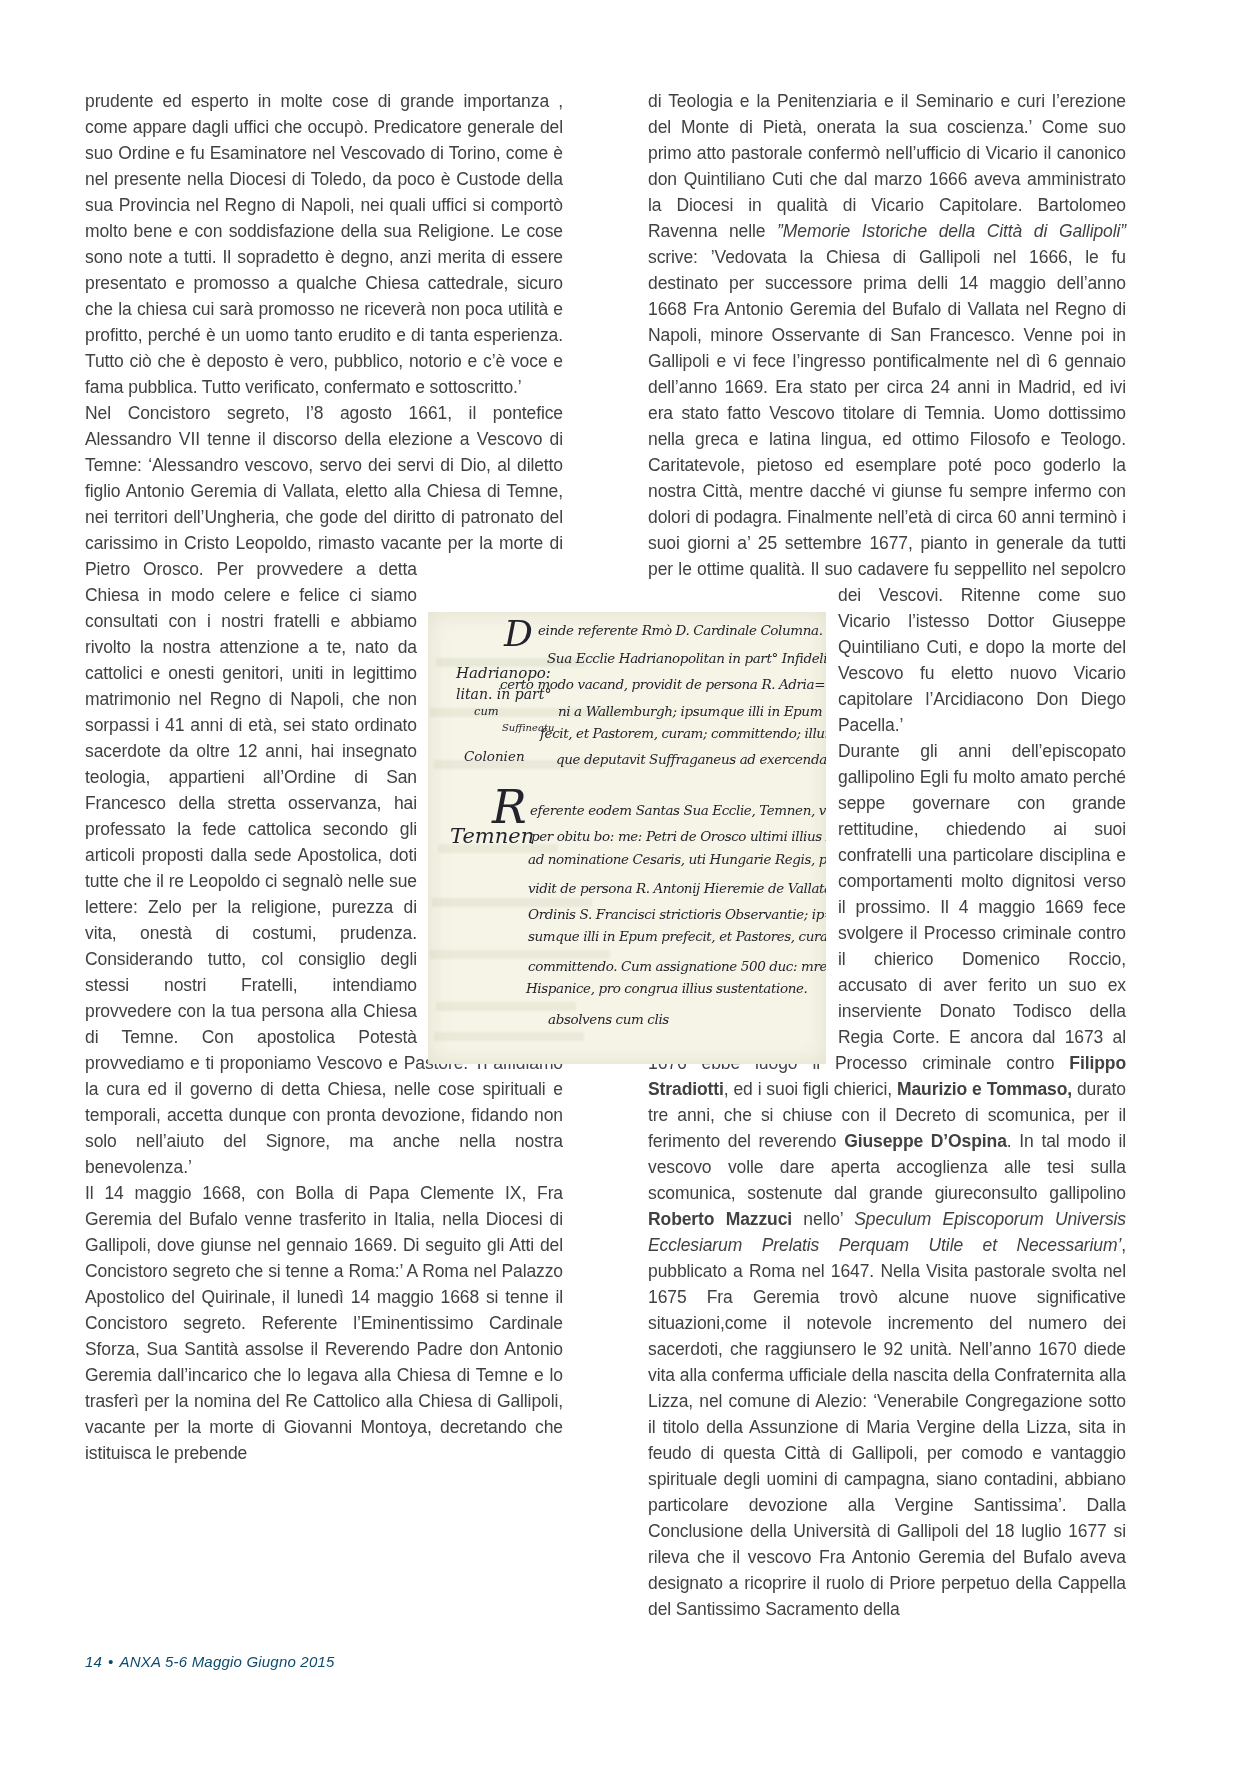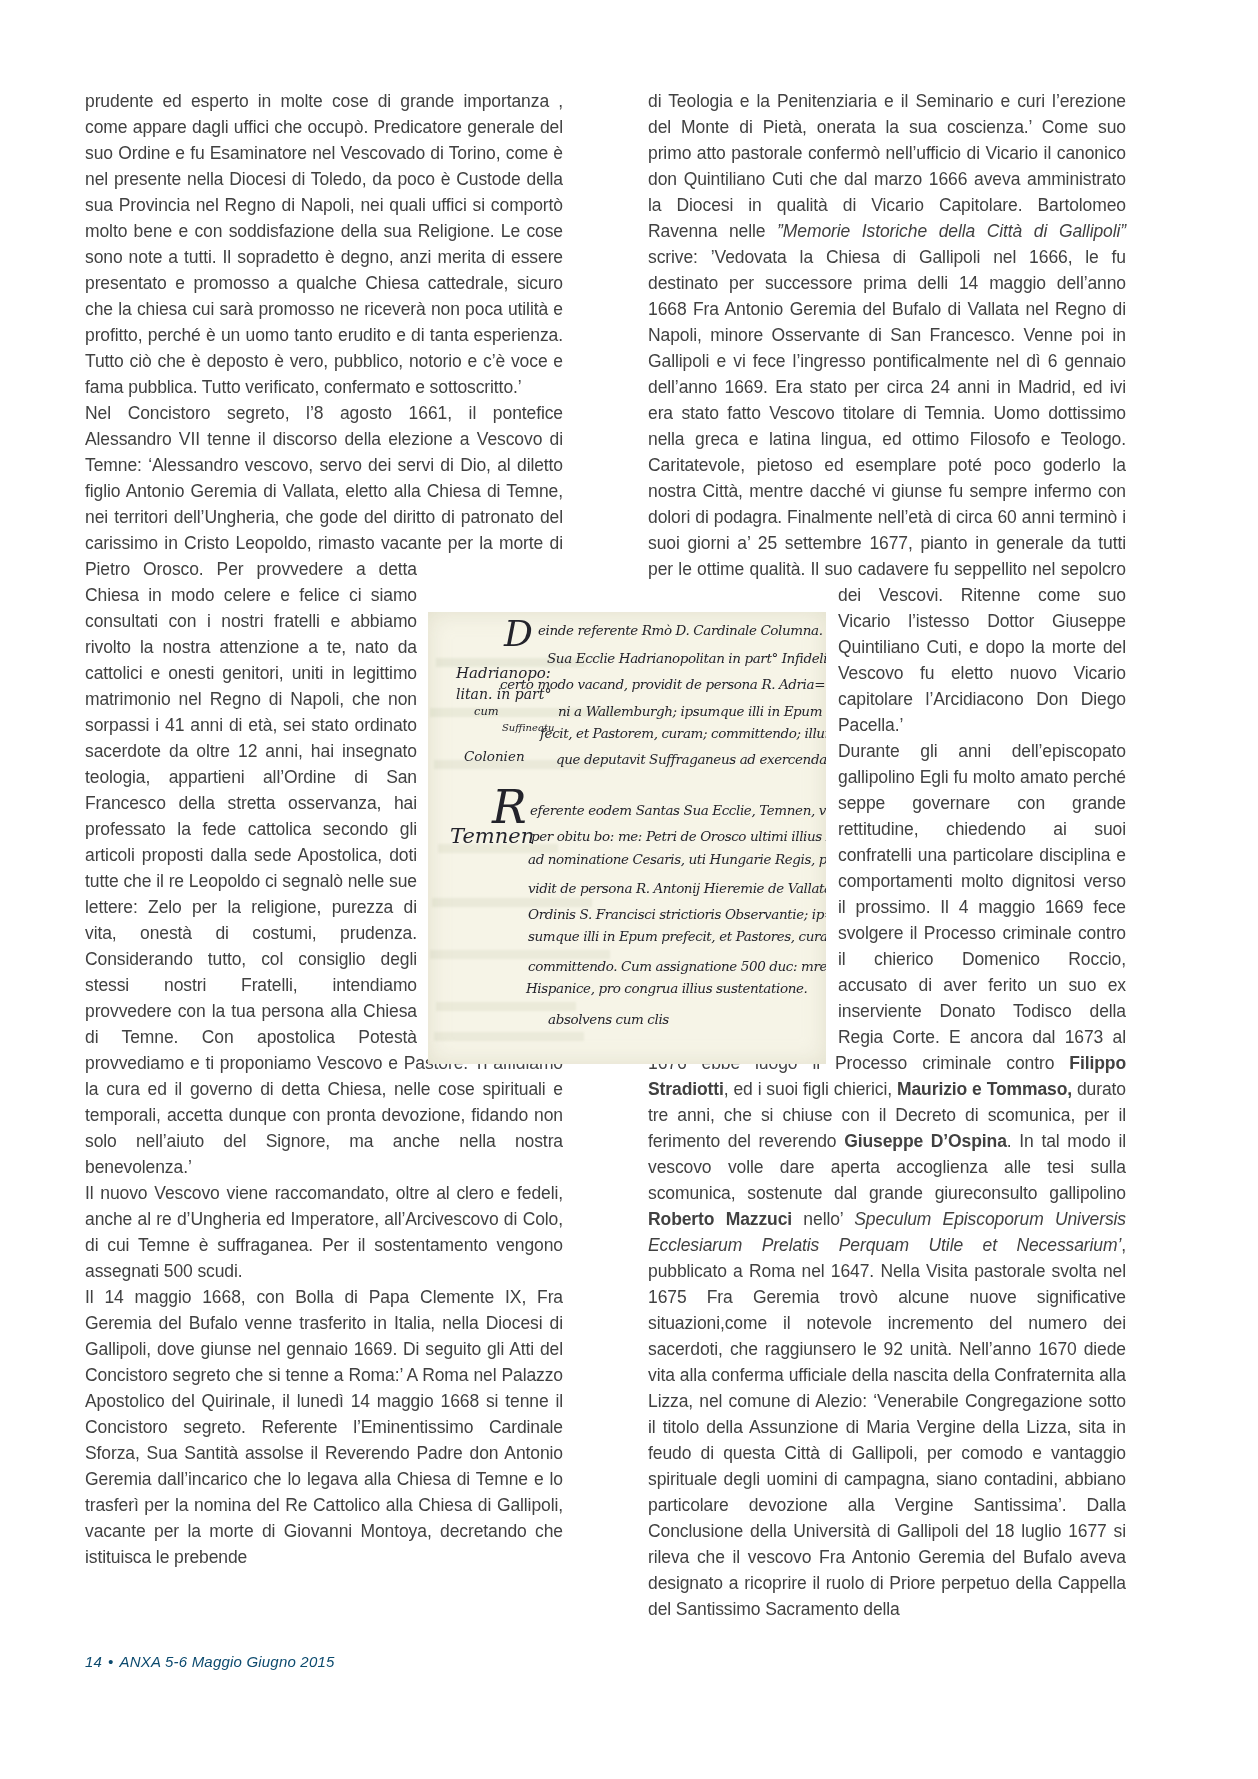--- a/index.html
+++ b/index.html
@@ -78,21 +78,20 @@
     font-style: italic;
   }
   #footer span { margin-right: 6px; }
 </style>
 </head>
 <body>
 
 <div id="left-col" class="text-col">
     <p><span>prudente ed esperto in molte cose di grande importanza , come appare dagli uffici che occupò. Predicatore generale del suo Ordine e fu Esaminatore nel Vescovado di Torino, come è nel presente nella Diocesi di Toledo, da poco è Custode della sua Provincia nel Regno di Napoli, nei quali uffici si comportò molto bene e con soddisfazione della sua Religione. Le cose sono note a tutti. Il sopradetto è degno, anzi merita di essere presentato e promosso a qualche Chiesa cattedrale, sicuro che la chiesa cui sarà promosso ne riceverà non poca utilità e profitto, perché è un uomo tanto erudito e di tanta esperienza. Tutto ciò che è deposto è vero, pubblico, notorio e c’è voce e fama pubblica. Tutto verificato, confermato e sottoscritto.’</span></p>
     <p><span>Nel Concistoro segreto, l’8 agosto 1661, il pontefice Alessandro VII tenne il discorso della elezione a Vescovo di Temne: ‘Alessandro vescovo, servo dei servi di Dio, al diletto figlio Antonio Geremia di Vallata, eletto alla Chiesa di Temne, nei territori dell’Ungheria, che gode del diritto di patronato del carissimo in Cristo Leopoldo, rimasto vacante per la morte di Pietro Orosco. Per provvedere a </span><span class="spacer spacer-right"></span><span>detta Chiesa in modo celere e felice ci siamo consultati con i nostri fratelli e abbiamo rivolto la nostra attenzione a te, nato da cattolici e onesti genitori, uniti in legittimo matrimonio nel Regno di Napoli, che non sorpassi i 41 anni di età, sei stato ordinato sacerdote da oltre 12 anni, hai insegnato teologia, appartieni all’Ordine di San Francesco della stretta osservanza, hai professato la fede cattolica secondo gli articoli proposti dalla sede Apostolica, doti tutte che il re Leopoldo ci segnalò nelle sue lettere: Zelo per la religione, purezza di vita, onestà di costumi, prudenza. Considerando tutto, col consiglio degli stessi nostri Fratelli, intendiamo provvedere con la tua persona alla Chiesa di Temne. Con apostolica Potestà provvediamo e ti proponiamo Vescovo e Pastore. Ti affidiamo la cura ed il governo di detta Chiesa, nelle cose spirituali e temporali, accetta dunque con pronta devozione, fidando  non solo nell’aiuto del Signore, ma anche nella nostra benevolenza.’</span></p>
-    <p><span>Il nuovo Vescovo viene raccomandato, oltre al clero e fedeli, anche al re d’Ungheria ed Imperatore, all’Arcivescovo di Colo, di cui Temne è suffraganea. Per il sostentamento vengono assegnati 500 scudi.</span></p>
     <p><span>Il 14 maggio 1668, con Bolla di Papa Clemente IX, Fra Geremia del Bufalo venne trasferito in Italia, nella Diocesi di Gallipoli, dove giunse  nel gennaio 1669. Di seguito gli Atti del Concistoro segreto che si tenne a Roma:’ A Roma nel Palazzo Apostolico del Quirinale, il lunedì 14 maggio 1668 si tenne il Concistoro segreto. Referente l’Eminentissimo Cardinale Sforza, Sua Santità assolse il Reverendo Padre don Antonio Geremia dall’incarico che lo legava alla Chiesa di Temne e lo trasferì per la nomina del Re Cattolico alla Chiesa di Gallipoli, vacante per la morte di Giovanni Montoya, decretando che istituisca le prebende</span></p>
   </div>
 
 <div id="right-col" class="text-col">
     <p><span>di Teologia e la Penitenziaria e il Seminario e curi l’erezione del Monte di Pietà, onerata la sua coscienza.’ Come suo primo atto pastorale confermò nell’ufficio di Vicario il canonico don Quintiliano Cuti che dal marzo 1666 aveva amministrato la Diocesi in qualità di Vicario Capitolare. Bartolomeo Ravenna nelle </span><span class="i">”Memorie Istoriche della Città di Gallipoli”</span><span> scrive: ’Vedovata la Chiesa di Gallipoli nel 1666, le fu destinato per successore prima delli 14 maggio dell’anno 1668 Fra Antonio Geremia del Bufalo di Vallata nel Regno di Napoli, minore Osservante di San Francesco. Venne poi in Gallipoli e vi fece l’ingresso pontificalmente nel dì 6 gennaio dell’anno 1669. Era stato per circa 24 anni in Madrid, ed ivi era stato fatto Vescovo titolare di Temnia. Uomo dottissimo nella greca e latina lingua, ed ottimo Filosofo e Teologo. Caritatevole, pietoso ed esemplare poté poco goderlo la nostra Città, mentre dacché vi giunse fu sempre infermo con dolori di podagra. Finalmente nell’età di circa 60 anni terminò i suoi giorni a’ 25 settembre 1677,  pianto in generale da tutti per le ottime qualità. Il suo cadavere fu seppellito nel sepolcro dei </span><span class="spacer spacer-left"></span><span>Vescovi. Ritenne come suo Vicario l’istesso Dottor Giuseppe Quintiliano Cuti, e dopo la morte del Vescovo fu eletto nuovo Vicario capitolare l’Arcidiacono Don Diego Pacella.’</span></p>
     <p><span>Durante gli anni dell’episcopato gallipolino Egli fu molto amato perché seppe governare con grande rettitudine, chiedendo ai suoi confratelli una particolare disciplina e comportamenti molto dignitosi verso il prossimo. Il 4 maggio 1669 fece svolgere il Processo criminale contro il chierico Domenico Roccio, accusato di aver ferito un suo ex inserviente Donato Todisco della Regia Corte. E ancora dal 1673 al 1676 ebbe luogo il Processo criminale contro </span><span class="b">Filippo Stradiotti</span><span>, ed i suoi figli chierici, </span><span class="b">Maurizio e Tommaso,</span><span> durato tre anni, che si chiuse con il Decreto di scomunica, per il ferimento del reverendo </span><span class="b">Giuseppe D’Ospina</span><span>. In tal modo il vescovo volle dare aperta accoglienza alle tesi sulla scomunica, sostenute dal grande giureconsulto gallipolino </span><span class="b">Roberto Mazzuci</span><span> nello’ </span><span class="i">Speculum Episcoporum Universis Ecclesiarum Prelatis Perquam Utile et Necessarium’</span><span>, pubblicato a Roma nel 1647. Nella Visita pastorale svolta nel 1675 Fra Geremia trovò alcune nuove significative situazioni,come il notevole incremento del numero dei sacerdoti, che raggiunsero le 92 unità. Nell’anno 1670 diede vita alla conferma ufficiale della nascita della Confraternita alla Lizza, nel comune di Alezio: ‘Venerabile Congregazione sotto il titolo della Assunzione di Maria Vergine della Lizza, sita in feudo di questa Città di Gallipoli, per comodo e vantaggio spirituale degli uomini di campagna, siano contadini, abbiano particolare devozione alla Vergine Santissima’. Dalla Conclusione della Università di Gallipoli del 18 luglio 1677 si rileva che il vescovo Fra Antonio Geremia del Bufalo aveva designato a ricoprire il ruolo di Priore perpetuo della Cappella del Santissimo Sacramento della</span></p>
   </div>
 
 <div id="manuscript">
   <div class="bleed"></div>

